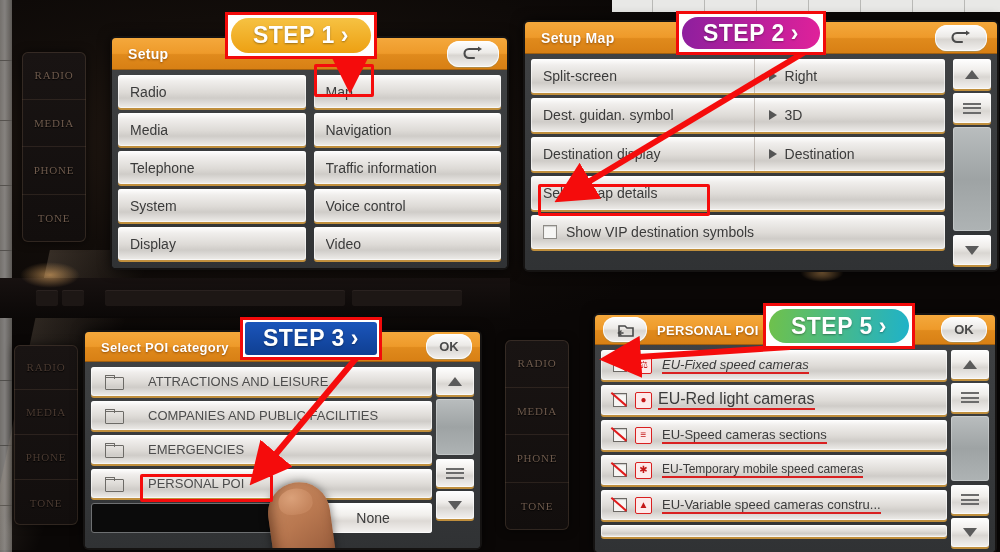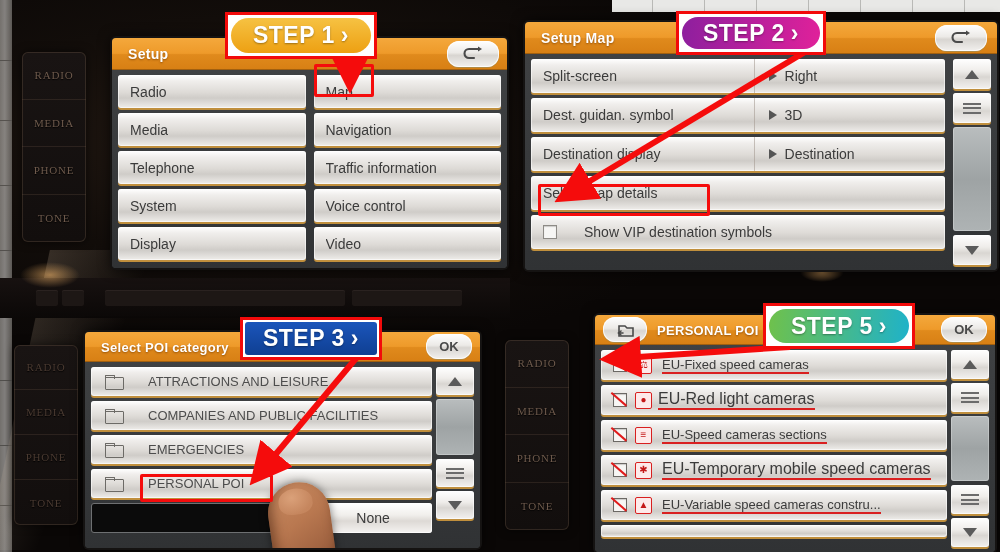--- a/index.html
+++ b/index.html
@@ -371,21 +371,21 @@
         <div class="cellR">
             <span class="tri"></span>
             <span>Destination</span>
           </div>
       </div>
       <div class="row" style="height:34px">
         <span class="lbl">Select map details</span>
       </div>
       <div class="row" style="height:34px">
         <span class="chk"></span>
-        <span class="lbl" style="margin-left:27px">Show VIP destination symbols</span>
+        <span class="lbl" style="margin-left:9px">Show VIP destination symbols</span>
       </div>
       <div class="sbar" style="top:5px; bottom:5px;">
         <div class="sbtn">
             <span class="arrow-up"></span>
           </div>
         <div class="sbtn">
             <span class="hamb">
               <i></i>
               <i></i>
               <i></i>
@@ -456,39 +456,39 @@
         </svg>
       </div>
       <span class="ttxt" style="margin-left:62px; font-size:13px;">PERSONAL POI</span>
       <div class="hdr-btn" style="right:8px; top:2px; height:25px; width:46px;">OK</div>
     </div>
     <div class="body" style="height:207px; padding-right:48px;">
 
       <div class="row" style="height:30px">
         <span class="chk slash"></span>
         <span class="poiicon">⚖</span>
-        <span class="lbl ul" style="margin-left:10px; font-size:13px;">EU-Fixed speed cameras</span>
+        <span class="lbl ul" style="margin-left:10px; font-size:13px;font-style:italic;">EU-Fixed speed cameras</span>
       </div>
 
       <div class="row" style="height:30px">
         <span class="chk slash"></span>
         <span class="poiicon">●</span>
         <span class="lbl ul" style="margin-left:6px; font-size:16px;">EU-Red light cameras</span>
       </div>
 
       <div class="row" style="height:30px">
         <span class="chk slash"></span>
         <span class="poiicon">≡</span>
         <span class="lbl ul" style="margin-left:10px; font-size:13px;">EU-Speed cameras sections</span>
       </div>
 
       <div class="row" style="height:30px">
         <span class="chk slash"></span>
         <span class="poiicon">✱</span>
-        <span class="lbl ul" style="margin-left:10px; font-size:16px;">EU-Temporary mobile speed cameras</span>
+        <span class="lbl ul" style="margin-left:10px; font-size:12px;">EU-Temporary mobile speed cameras</span>
       </div>
 
       <div class="row" style="height:30px">
         <span class="chk slash"></span>
         <span class="poiicon">▲</span>
         <span class="lbl ul" style="margin-left:10px; font-size:13px;">EU-Variable speed cameras constru...</span>
       </div>
 
       <div class="row" style="height:12px; margin-bottom:0;"></div>
 

